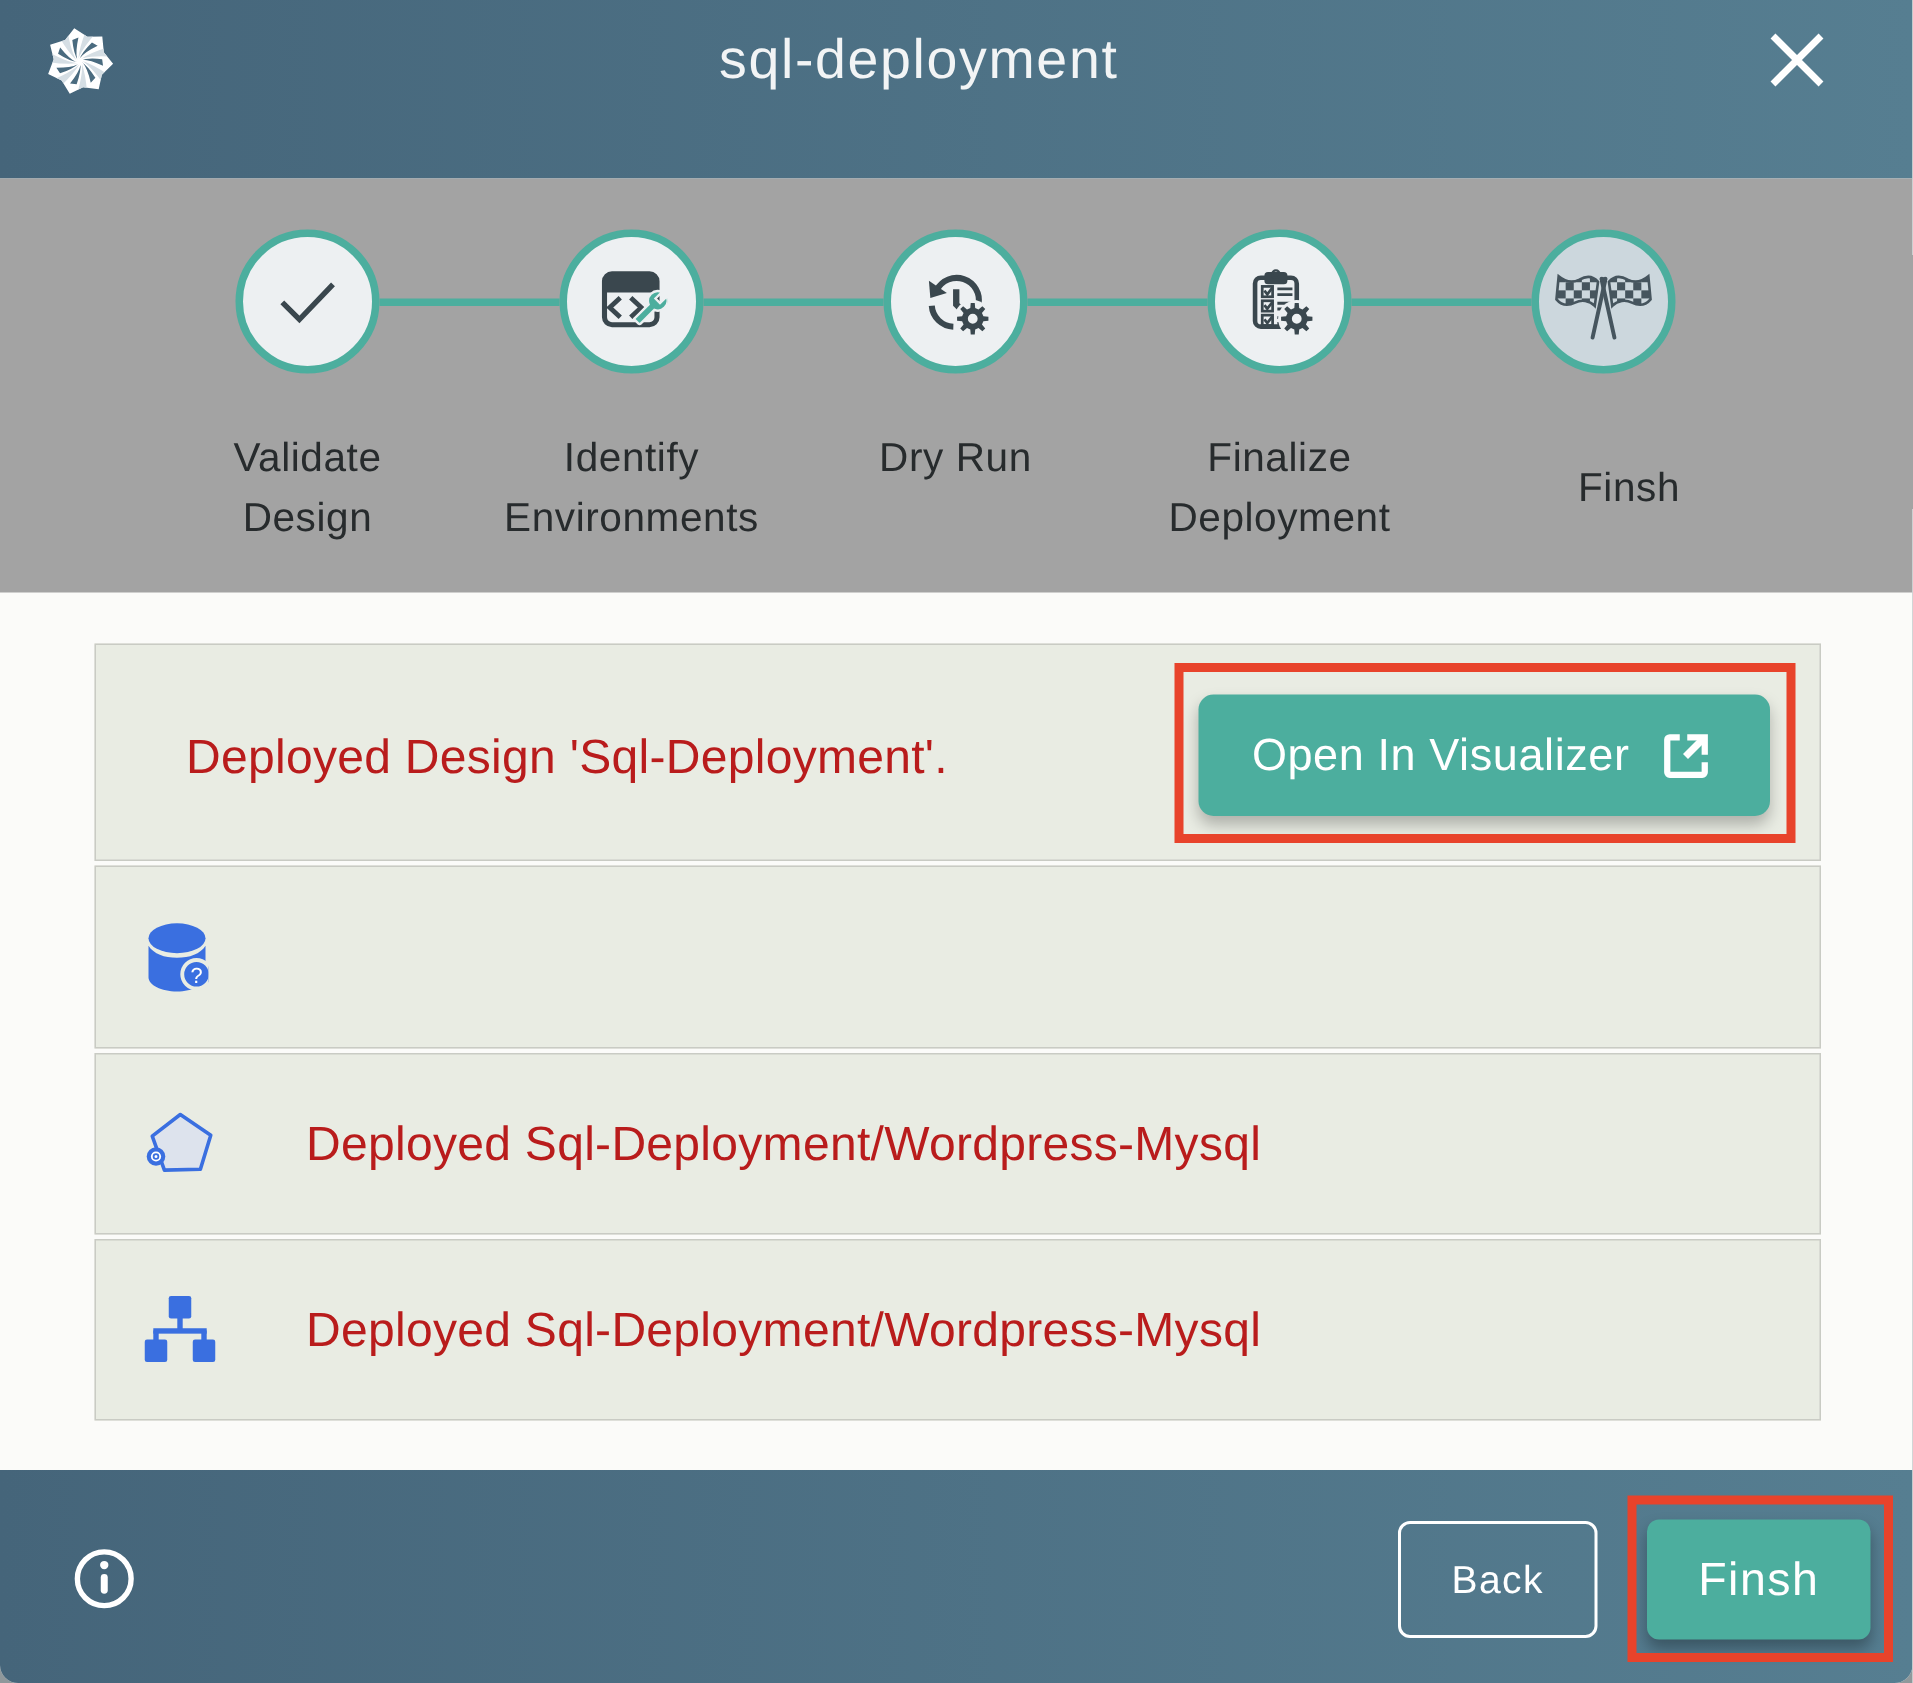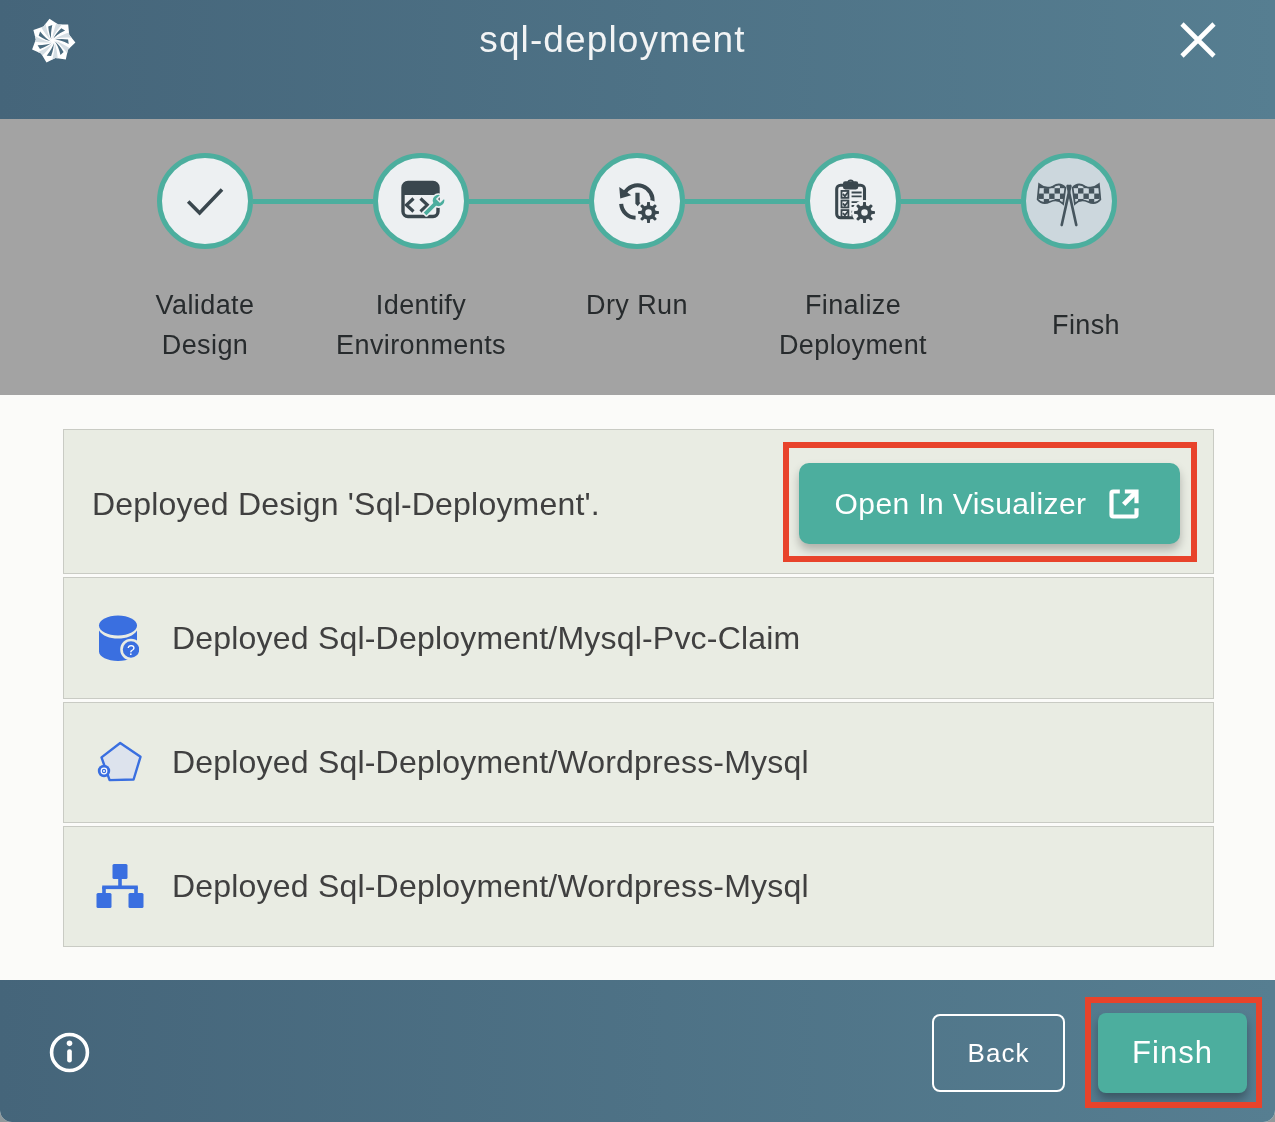--- a/index.html
+++ b/index.html
@@ -17,21 +17,21 @@
   
   .stepper { position:absolute; left:0; top:119px; width:1275px; height:276px; background:#a3a3a3; }
   .conn { position:absolute; top:80px; height:5px; background:#4cae9e; }
   .circ { position:absolute; top:34px; width:96px; height:96px; border-radius:50%;
           border:5px solid #4cae9e; background:#edf0f2; display:flex; align-items:center; justify-content:center; }
   .circ.filled { background:#ccd7dd; }
   .slabel { position:absolute; top:166px; width:260px; text-align:center;
             font-size:27px; letter-spacing:0.4px; line-height:40px; color:#272b2d; }
   
   .row { position:absolute; left:63px; width:1151px; background:#e9ece3; border:1px solid #c9cbc4; }
-  .rowtxt { position:absolute; font-size:32px; color:#404040; letter-spacing:0.2px; }
+  .rowtxt { position:absolute; font-size:32px; color:#b91c1c; letter-spacing:0.2px;margin-left:32px; }
   .icon40 { position:absolute; left:97px; width:47px; height:47px; }
   
   .redbox { position:absolute; border:6px solid #e8432b; }
   .vizbtn { position:absolute; left:799px; top:463px; width:381px; height:81px; background:#4cae9e;
             border-radius:10px; color:#fff; font-size:30px; display:flex; align-items:center;
             justify-content:center; gap:18px; letter-spacing:0.4px; box-shadow:0 6px 10px rgba(0,0,0,0.25); }
   
   .ftr { position:absolute; left:0; top:980px; width:1275px; height:142px;
          background:linear-gradient(90deg,#45657a 0%,#567e91 100%); }
   .backbtn { position:absolute; left:932px; top:34px; width:133px; height:78px;
@@ -180,21 +180,20 @@
     <div class="slabel" style="left:723px;">Finalize<br>Deployment</div>
     <div class="slabel" style="left:956px;margin-top:20px;">Finsh</div>
   </div>
 
   <div class="row" style="top:429px; height:145px;"></div>
   <div class="row" style="top:577px; height:122px;"></div>
   <div class="row" style="top:702px; height:121px;"></div>
   <div class="row" style="top:826px; height:121px;"></div>
 
   <div class="rowtxt" style="left:92px; top:486px;">Deployed Design 'Sql-Deployment'.</div>
-  <div class="rowtxt" style="left:172px; top:620px;">Deployed Sql-Deployment/Mysql-Pvc-Claim</div>
   <div class="rowtxt" style="left:172px; top:744px;">Deployed Sql-Deployment/Wordpress-Mysql</div>
   <div class="rowtxt" style="left:172px; top:868px;">Deployed Sql-Deployment/Wordpress-Mysql</div>
 
   <div class="vizbtn">Open In Visualizer
     <svg width="40" height="40" viewBox="0 0 24 24">
         <path d="M9.5 4.5 H5.5 a1 1 0 0 0 -1 1 v13 a1 1 0 0 0 1 1 h13 a1 1 0 0 0 1 -1 v-4" fill="none" stroke="#fff" stroke-width="2.5"></path>
         <path d="M12.5 4.5 h7 v7" fill="none" stroke="#fff" stroke-width="2.5"></path>
         <path d="M19 5 L11.8 12.2" stroke="#fff" stroke-width="2.8"></path>
       </svg>
   </div>

